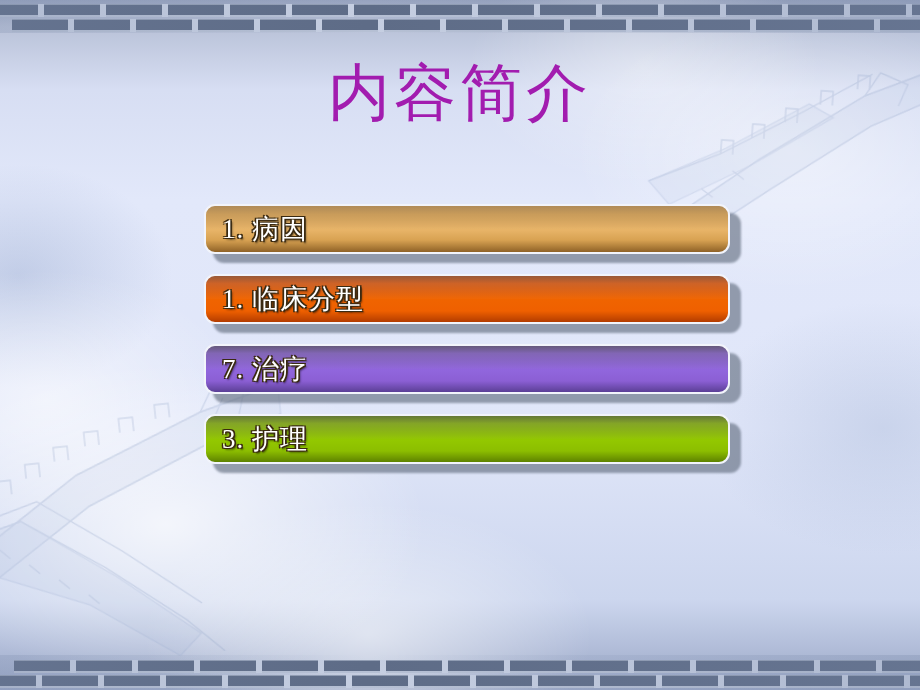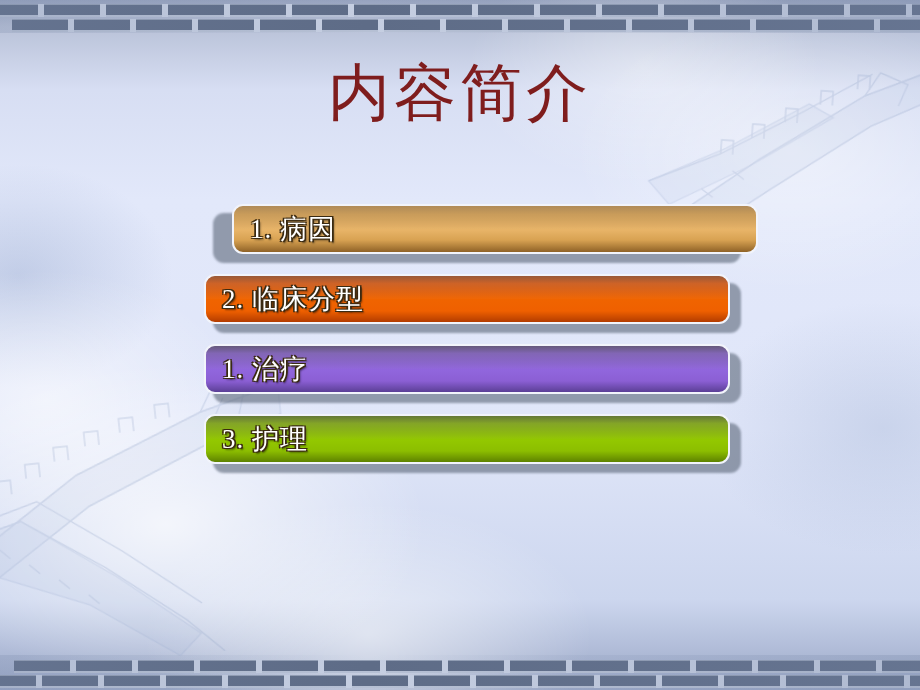--- a/index.html
+++ b/index.html
@@ -101,21 +101,21 @@
 
   
   .title {
     position: absolute;
     left: 0;
     top: 55px;
     width: 920px;
     text-align: center;
     font-size: 62px;
     line-height: 76px;
-    color: #7f1d1d;
+    color: #a21caf;
     letter-spacing: 4px;
     font-family: "Liberation Serif", "DejaVu Serif", serif;
   }
 
   
   .bar-list {
     position: absolute;
     left: 204px;
     top: 204px;
     width: 540px;
@@ -166,21 +166,21 @@
   .bar-gloss {
     position: absolute;
     left: 0; right: 0; top: 0;
     height: 50%;
     background: linear-gradient(to bottom, rgba(255,255,255,0.22), rgba(255,255,255,0.02));
     z-index: 2;
     pointer-events: none;
   }
 
   
-  .bar-1 { background: linear-gradient(to bottom, #9a6a2a 0%, #c08b3e 18%, #e8b468 52%, #d8a252 74%, #8f6227 100%); margin-left: 28px; }
+  .bar-1 { background: linear-gradient(to bottom, #9a6a2a 0%, #c08b3e 18%, #e8b468 52%, #d8a252 74%, #8f6227 100%); }
   .bar-2 { background: linear-gradient(to bottom, #7d2b00 0%, #c44600 16%, #f06400 50%, #ef6000 76%, #b33c00 100%); }
   .bar-3 { background: linear-gradient(to bottom, #0b3365 0%, #13599f 16%, #2e92e4 52%, #2b88d8 76%, #1a5fa3 100%); }
   .bar-4 { background: linear-gradient(to bottom, #3a2a58 0%, #6b4aa8 16%, #9166dd 52%, #8b5fd4 76%, #5b3f96 100%); }
   .bar-5 { background: linear-gradient(to bottom, #3a5200 0%, #6d9400 16%, #93c800 52%, #8cbe00 76%, #5e8200 100%); }
 </style>
 </head>
 <body>
 
 <div id="slide">
 
@@ -239,30 +239,30 @@
       <div class="bar bar-1">
         <div class="bar-gloss"></div>
         <span class="bar-label">1. 病因</span>
       </div>
     </div>
 
     <div class="bar-wrap">
       <div class="bar-shadow"></div>
       <div class="bar bar-2">
         <div class="bar-gloss"></div>
-        <span class="bar-label">2. 临床分型</span>
+        <span class="bar-label">1. 临床分型</span>
       </div>
     </div>
 
 
     <div class="bar-wrap">
       <div class="bar-shadow"></div>
       <div class="bar bar-4">
         <div class="bar-gloss"></div>
-        <span class="bar-label">1. 治疗</span>
+        <span class="bar-label">7. 治疗</span>
       </div>
     </div>
 
     <div class="bar-wrap">
       <div class="bar-shadow"></div>
       <div class="bar bar-5">
         <div class="bar-gloss"></div>
         <span class="bar-label">3. 护理</span>
       </div>
     </div>

